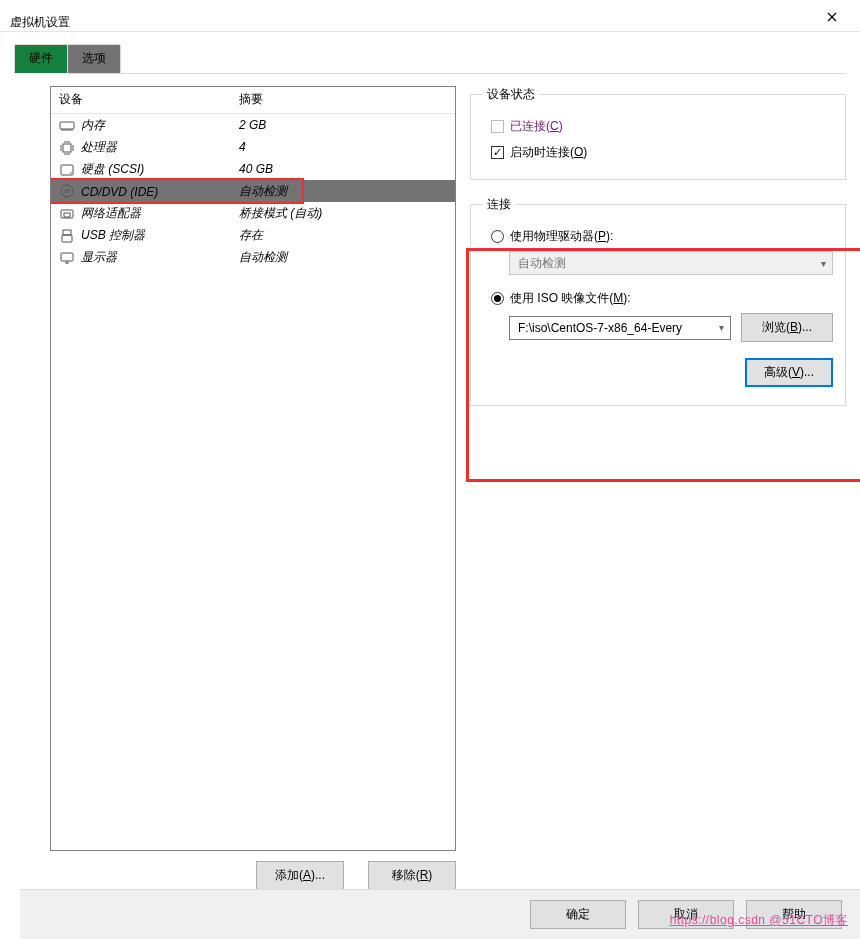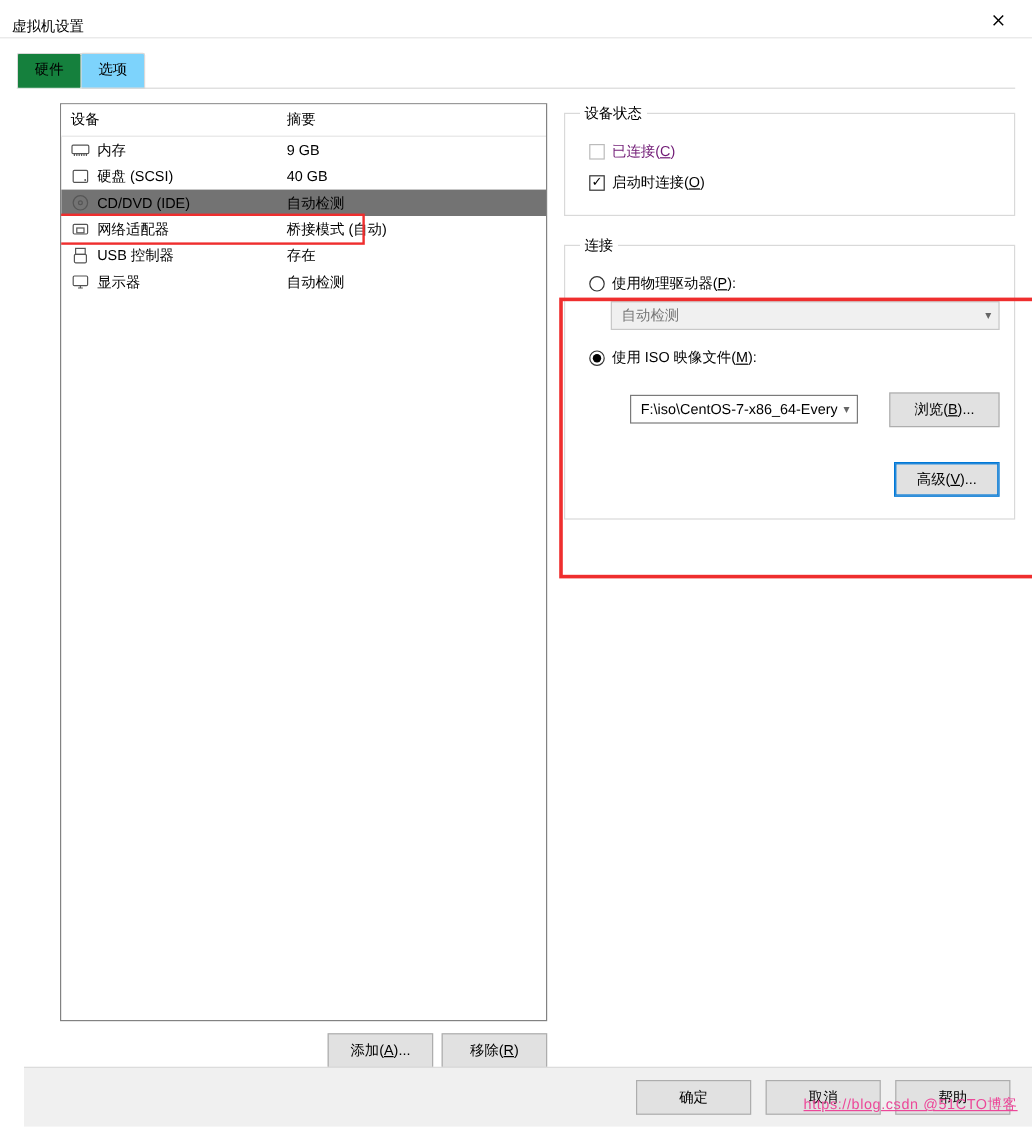--- a/index.html
+++ b/index.html
@@ -40,21 +40,21 @@
   .tabstrip::after{
     content:"";
     position:absolute;
     left:14px; right:14px; bottom:0;
     border-bottom:1px solid #d9d9d9;
     z-index:0;
   }
   .tab {
     padding: 5px 14px 6px;
     border:1px solid #d9d9d9;
-    background:#7dd3fc;
+    background:#737373;
     position:relative;
     z-index:1;
     border-top-left-radius:2px;
     border-top-right-radius:2px;
     margin-right:-1px;
   }
   .tab.active {
     background:#15803d;
     border-bottom:1px solid #ffffff;
     z-index:2;
@@ -87,37 +87,37 @@
     padding:4px 6px 5px 8px;
   }
   .col-device { width: 180px; }
   .col-summary { flex:1; }
   .listbody { flex:1; overflow:auto; position:relative; }
   .row {
     display:flex;
     align-items:center;
     height:22px;
   }
-  .row .cell { display:flex; align-items:center; gap:6px; padding:0 6px 0 8px; }
+  .row .cell { display:flex; align-items:flex-end; gap:6px; padding:0 6px 0 8px;font-style:italic; }
   .row.selected { background:#737373; }
   .icon {
     width:16px; height:16px; flex:0 0 16px;
     color:#555;
   }
   .redbox {
     position:absolute;
     border:2px solid #ef2e2e;
     pointer-events:none;
   }
   .redbox.r1 { left:-7px; top:64px; width:260px; height:26px; }
 
   .left-buttons {
     display:flex;
     justify-content:flex-end;
-    gap:7px;
+    gap:24px;
     padding: 10px 0 0 0;
   }
   .btn {
     background:#e1e1e1;
     border:1px solid #adadad;
     padding:5px 12px;
     min-width:88px;
     text-align:center;
     font-family:inherit;
     font-size:12px;
@@ -169,21 +169,21 @@
     margin:4px 0 0 26px;
     font-size:12px;
   }
   .combo.enabled { background:#fff; color:#000; border-color:#7a7a7a; }
   .combo .chev { font-size:10px; color:#666; }
 
   .iso-row {
     display:flex; align-items:center; gap:10px;
     margin:4px 0 0 26px;
   }
-  .iso-row .combo.enabled { margin:16px; flex:1; min-width:0; }
+  .iso-row .combo.enabled { margin:0; flex:1; min-width:0; }
   .iso-row .btn { min-width:92px; }
 
   .adv-row { display:flex; justify-content:flex-end; margin-top:16px; }
 
   .redbox.r2 { left:-4px; top:162px; width:398px; height:234px; border-width:3px; }
 
   
   .dlg-buttons {
     position:absolute;
     left:0; right:0; bottom:0;
@@ -240,23 +240,35 @@
         <div class="row">
           <div class="cell col-device">
             <span class="icon">
               <svg viewBox="0 0 16 16" width="16" height="16">
                   <rect x="1" y="4" width="14" height="7" rx="1" fill="none" stroke="#555"></rect>
                   <path d="M3 11v2M5 11v2M7 11v2M9 11v2M11 11v2M13 11v2" stroke="#555"></path>
                 </svg>
             </span>
             <span>内存</span>
           </div>
-          <div class="cell col-summary">9 GB</div>
-        </div>
-
+          <div class="cell col-summary">2 GB</div>
+        </div>
+
+        <div class="row">
+          <div class="cell col-device">
+            <span class="icon">
+              <svg viewBox="0 0 16 16" width="16" height="16">
+                  <rect x="4" y="4" width="8" height="8" fill="none" stroke="#555"></rect>
+                  <path d="M6 1v2M8 1v2M10 1v2M6 13v2M8 13v2M10 13v2M1 6h2M1 8h2M1 10h2M13 6h2M13 8h2M13 10h2" stroke="#555"></path>
+                </svg>
+            </span>
+            <span>处理器</span>
+          </div>
+          <div class="cell col-summary">4</div>
+        </div>
 
         <div class="row">
           <div class="cell col-device">
             <span class="icon">
               <svg viewBox="0 0 16 16" width="16" height="16">
                   <rect x="2" y="3" width="12" height="10" rx="1" fill="none" stroke="#555"></rect>
                   <circle cx="12" cy="11" r="0.8" fill="#555"></circle>
                 </svg>
             </span>
             <span>硬盘 (SCSI)</span>

